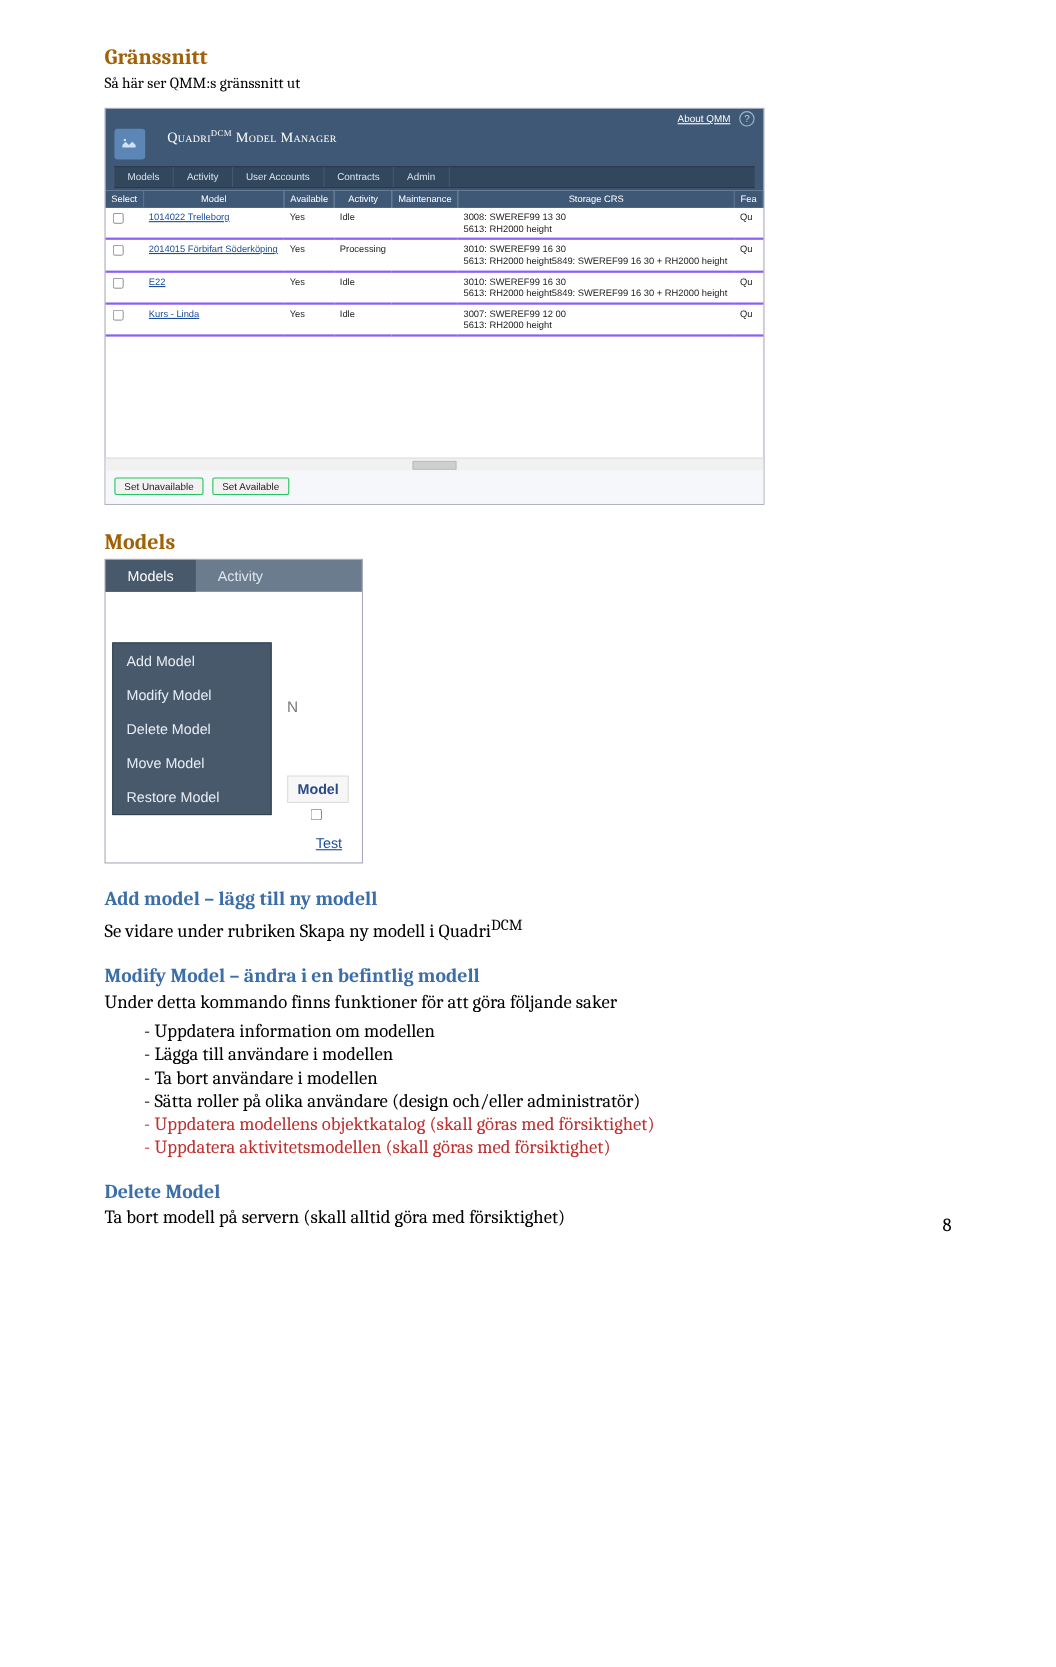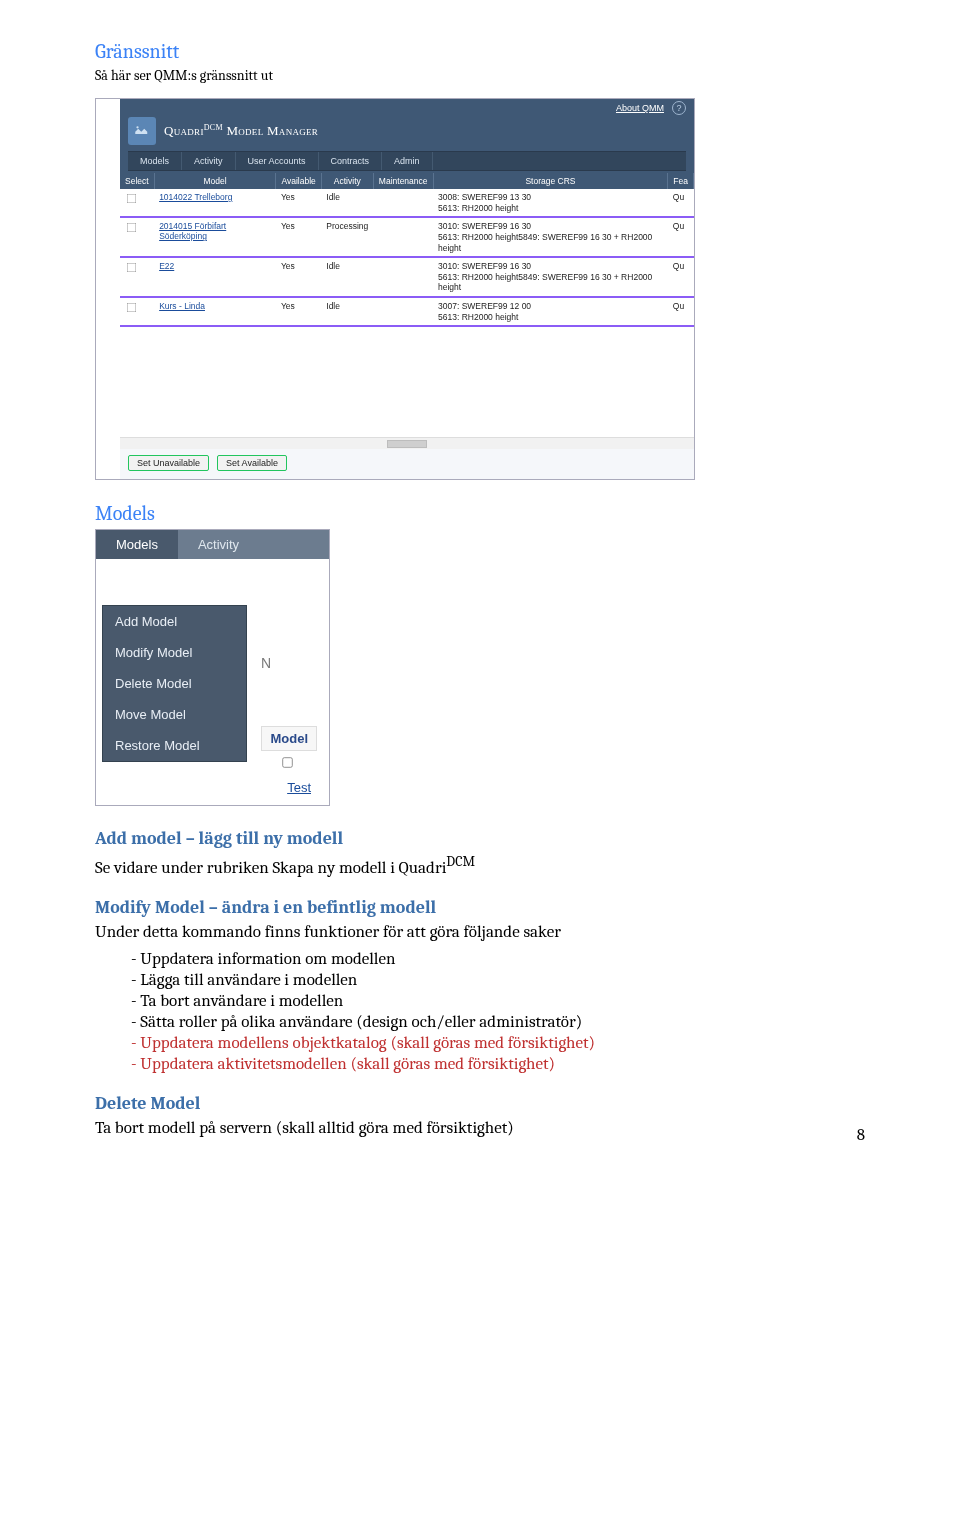--- a/index.html
+++ b/index.html
@@ -6,23 +6,23 @@
   body {
     margin: 0;
     background: #fff;
     font-family: Cambria, Georgia, 'Times New Roman', serif;
     color: #000;
     width: 960px;
     padding: 40px 95px 30px 95px;
     position: relative;
   }
   .h2 {
-    color: #3b82f6;
+    color: #a16207;
     font-size: 20px;
-    font-weight: normal;
+    font-weight: bold;
     margin: 0 0 4px 0;
   }
   .body-text { font-size: 14px; margin: 2px 0 14px 0; }
   .subheading {
     color: #3c6fa9;
     font-size: 18px;
     font-weight: bold;
     margin: 20px 0 4px 0;
   }
   .para { font-size: 17px; margin: 2px 0; }
@@ -42,41 +42,40 @@
 
   
   .qmm-outer {
     width: 600px;
     border: 1px solid #aab;
     background: #fff;
     font-family: Arial, sans-serif;
     font-size: 9px;
     color: #222;
     margin: 4px 0 22px 0;
-    padding-left: 24px;
   }
   .qmm-head {
     background: #3f5875;
     color: #fff;
     padding: 2px 8px 2px 8px;
   }
   .qmm-head-top {
     display: flex;
     justify-content: flex-end;
     align-items: center;
     gap: 8px;
   }
   .qmm-head-top a { color: #fff; font-size: 9px; text-decoration: underline; }
   .qmm-help {
     display: inline-block; width: 14px; height: 14px;
     border: 1px solid #9fb6d0; border-radius: 50%;
     text-align: center; line-height: 12px; font-size: 9px; color: #b9cde3;
   }
   .qmm-brand {
-    display: flex; align-items: center; gap: 8px; padding: 2px 0 6px 0;
+    display: flex; gap: 20px; padding: 2px 0 6px 0;
   }
   .qmm-logo {
     width: 28px; height: 28px; background: #5b86b5; border-radius: 3px;
     display: flex; align-items: center; justify-content: center;
   }
   .qmm-logo svg { width: 18px; height: 18px; }
   .qmm-title { font-family: Georgia, serif; font-size: 13px; letter-spacing: .3px; }
   .qmm-title .sc { font-variant: small-caps; }
   .qmm-title sup { font-size: 8px; }
   .qmm-nav {

